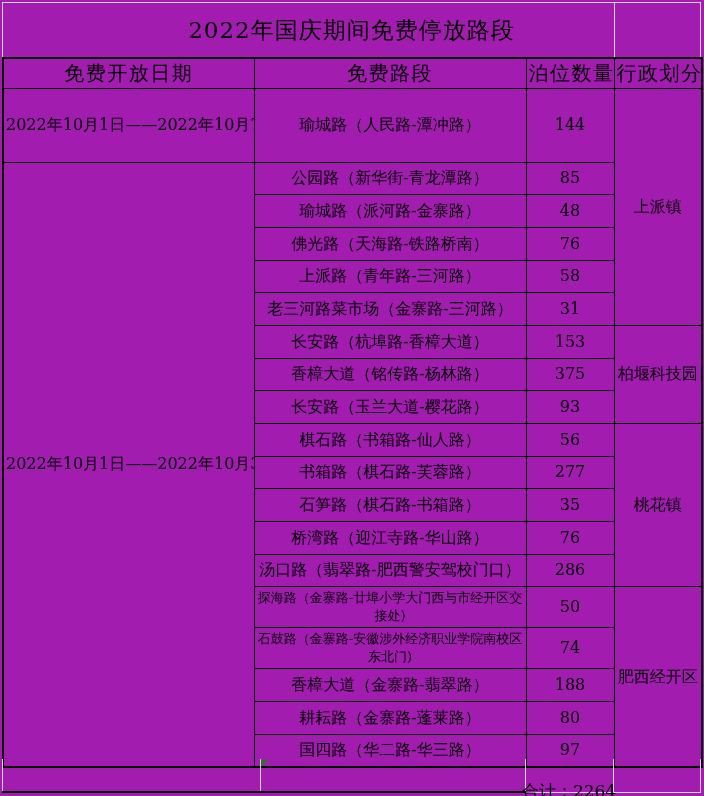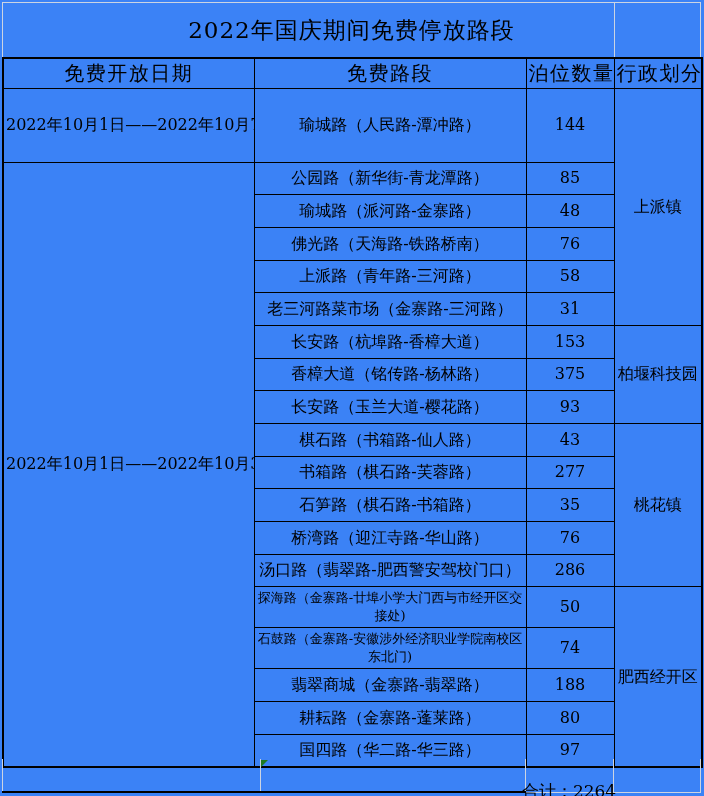--- a/index.html
+++ b/index.html
@@ -1,19 +1,19 @@
 <!DOCTYPE html>
 <html><head>
 <meta charset="utf-8">
 <style>
   html,body{margin:0;padding:0;background:#fff;}
   .page{
     position:relative;
     width:704px;height:796px;
-    background:#3b82f6;
+    background:#a21caf;
     font-family:"DejaVu Serif","Liberation Serif",serif;
     color:#000;
     overflow:hidden;
   }
   
   .title-box{
     position:absolute;left:2px;top:2px;width:697px;height:55px;
     border-top:1px solid #ccd4e2;
     border-left:1px solid #ccd4e2;
     border-right:1px solid #ccd4e2;
@@ -138,21 +138,21 @@
       <tr class="r-single">
         <td class="road-cell">香樟大道（铭传路-杨林路）</td>
         <td class="num-cell">375</td>
       </tr>
       <tr class="r-single">
         <td class="road-cell">长安路（玉兰大道-樱花路）</td>
         <td class="num-cell">93</td>
       </tr>
       <tr class="r-single">
         <td class="road-cell">棋石路（书箱路-仙人路）</td>
-        <td class="num-cell">43</td>
+        <td class="num-cell">56</td>
         <td class="district-cell" rowspan="5">桃花镇</td>
       </tr>
       <tr class="r-single">
         <td class="road-cell">书箱路（棋石路-芙蓉路）</td>
         <td class="num-cell">277</td>
       </tr>
       <tr class="r-single">
         <td class="road-cell">石笋路（棋石路-书箱路）</td>
         <td class="num-cell">35</td>
       </tr>
@@ -167,21 +167,21 @@
       <tr class="r-double">
         <td class="road-cell">探海路（金寨路-廿埠小学大门西与市经开区交接处)</td>
         <td class="num-cell">50</td>
         <td class="district-cell" rowspan="5">肥西经开区</td>
       </tr>
       <tr class="r-double">
         <td class="road-cell">石鼓路（金寨路-安徽涉外经济职业学院南校区东北门)</td>
         <td class="num-cell">74</td>
       </tr>
       <tr class="r-single">
-        <td class="road-cell">翡翠商城（金寨路-翡翠路）</td>
+        <td class="road-cell">香樟大道（金寨路-翡翠路）</td>
         <td class="num-cell">188</td>
       </tr>
       <tr class="r-single">
         <td class="road-cell">耕耘路（金寨路-蓬莱路）</td>
         <td class="num-cell">80</td>
       </tr>
       <tr class="r-single">
         <td class="road-cell">国四路（华二路-华三路）</td>
         <td class="num-cell">97</td>
       </tr>

